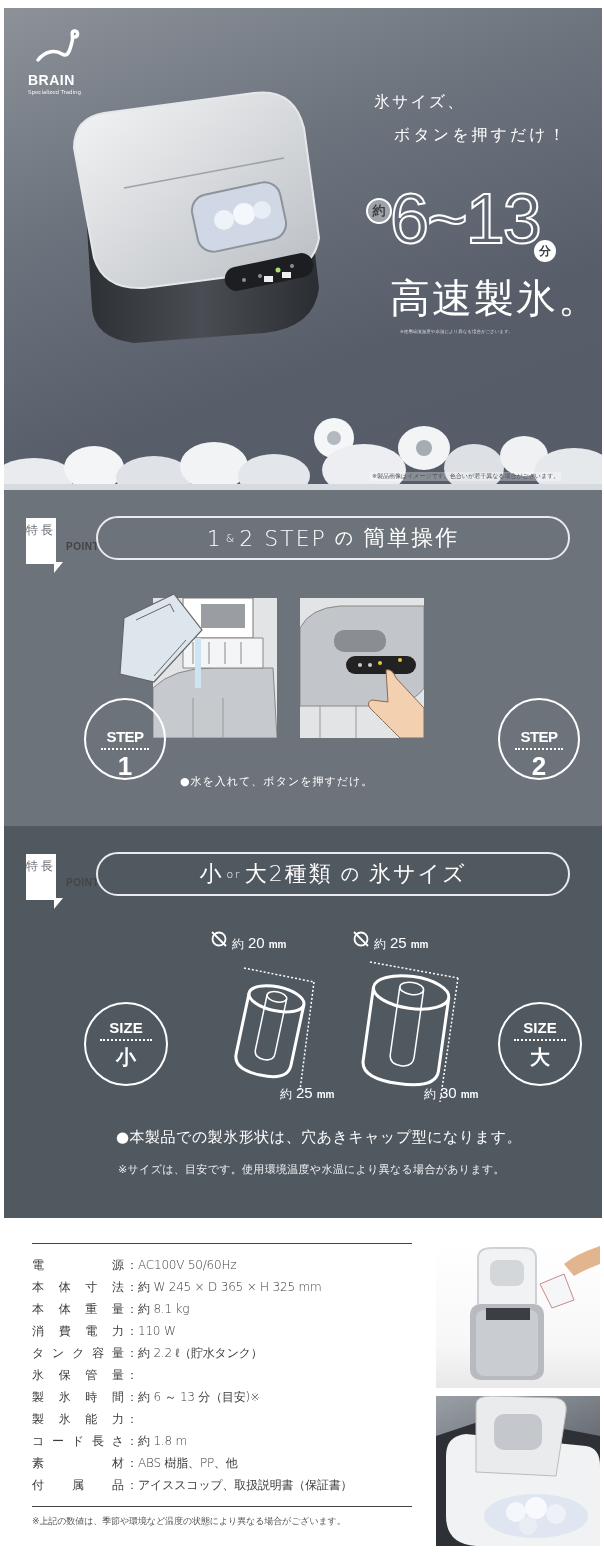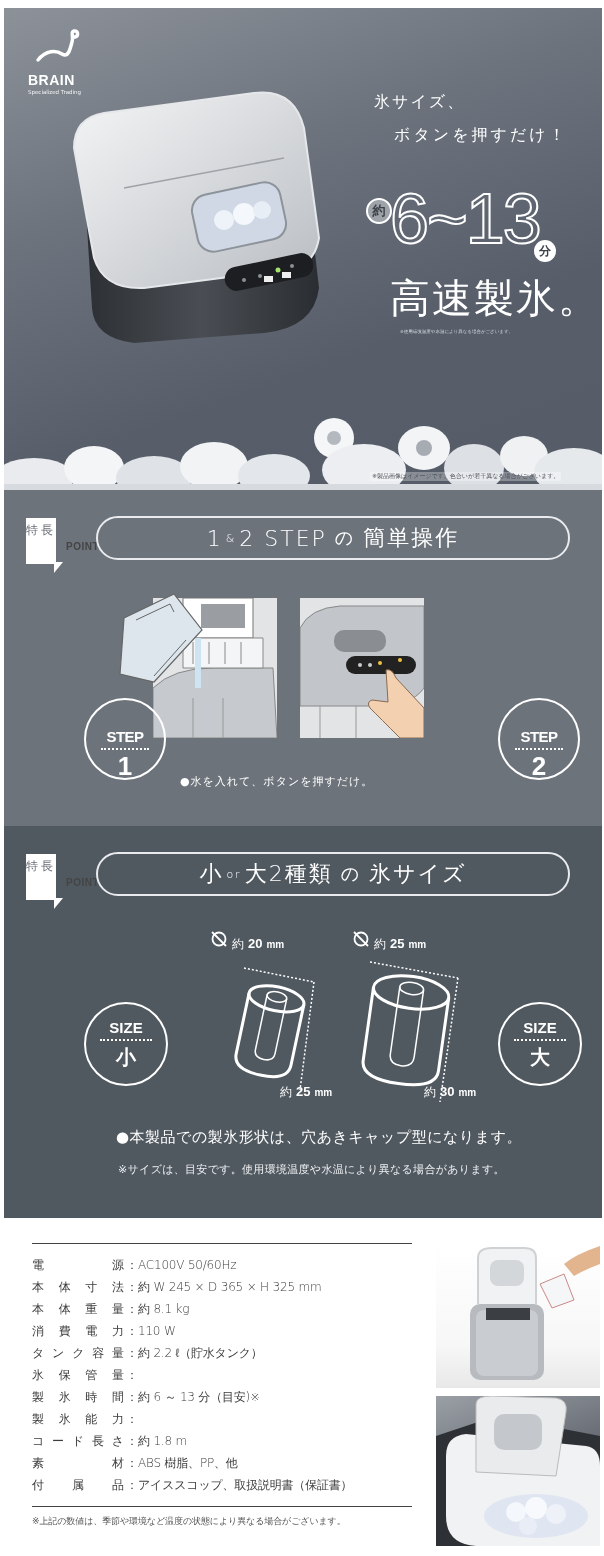--- a/index.html
+++ b/index.html
@@ -48,21 +48,21 @@
   .step-circle .dots { width: 48px; margin: 3px auto 0; border-top: 2px dotted #fff; }
   .step-circle .num { font-family: "Liberation Sans", sans-serif; font-weight: bold; font-size: 26px; margin-top: 1px; }
   .step-text { position: absolute; left: 176px; top: 244px; color: #fff; font-size: 11px; letter-spacing: 1px; margin-top: 40px; }
 
   
   .size-circle { position: absolute; width: 84px; height: 84px; border-radius: 50%; border: 2px solid #fff; color: #fff; text-align: center; }
   .size-circle .lab { font-family: "Liberation Sans", sans-serif; font-weight: bold; font-size: 15px; margin-top: 15px; }
   .size-circle .dots { width: 52px; margin: 3px auto 0; border-top: 2px dotted #fff; }
   .size-circle .val { font-weight: bold; font-size: 20px; margin-top: 3px; }
   .dim { position: absolute; color: #fff; font-size: 12px; display: flex; align-items: baseline; gap: 4px; }
-  .dim .n { font-family: "Liberation Sans", sans-serif; font-weight: bold; font-size: 13px; }
+  .dim .n { font-family: "Liberation Sans", sans-serif; font-weight: normal; font-size: 15px; }
   .dim .u { font-family: "Liberation Sans", sans-serif; font-weight: bold; font-size: 10px; }
   .cyl { position: absolute; }
   .size-line1 { position: absolute; left: 112px; top: 302px; color: #fff; font-size: 15px; letter-spacing: 0.5px; }
   .size-line2 { position: absolute; left: 114px; top: 336px; color: #eef0f2; font-size: 11px; letter-spacing: 0.3px; }
 
   
   .specs { position: absolute; left: 32px; top: 1243px; width: 380px; color: #444; }
   .spec-rule { height: 0; border-top: 1.5px solid #444; width: 380px; }
   .spec-list { margin-top: 10px; }
   .spec-row { display: flex; font-size: 12px; height: 22px; line-height: 22px; color: #3d3d3d; }

